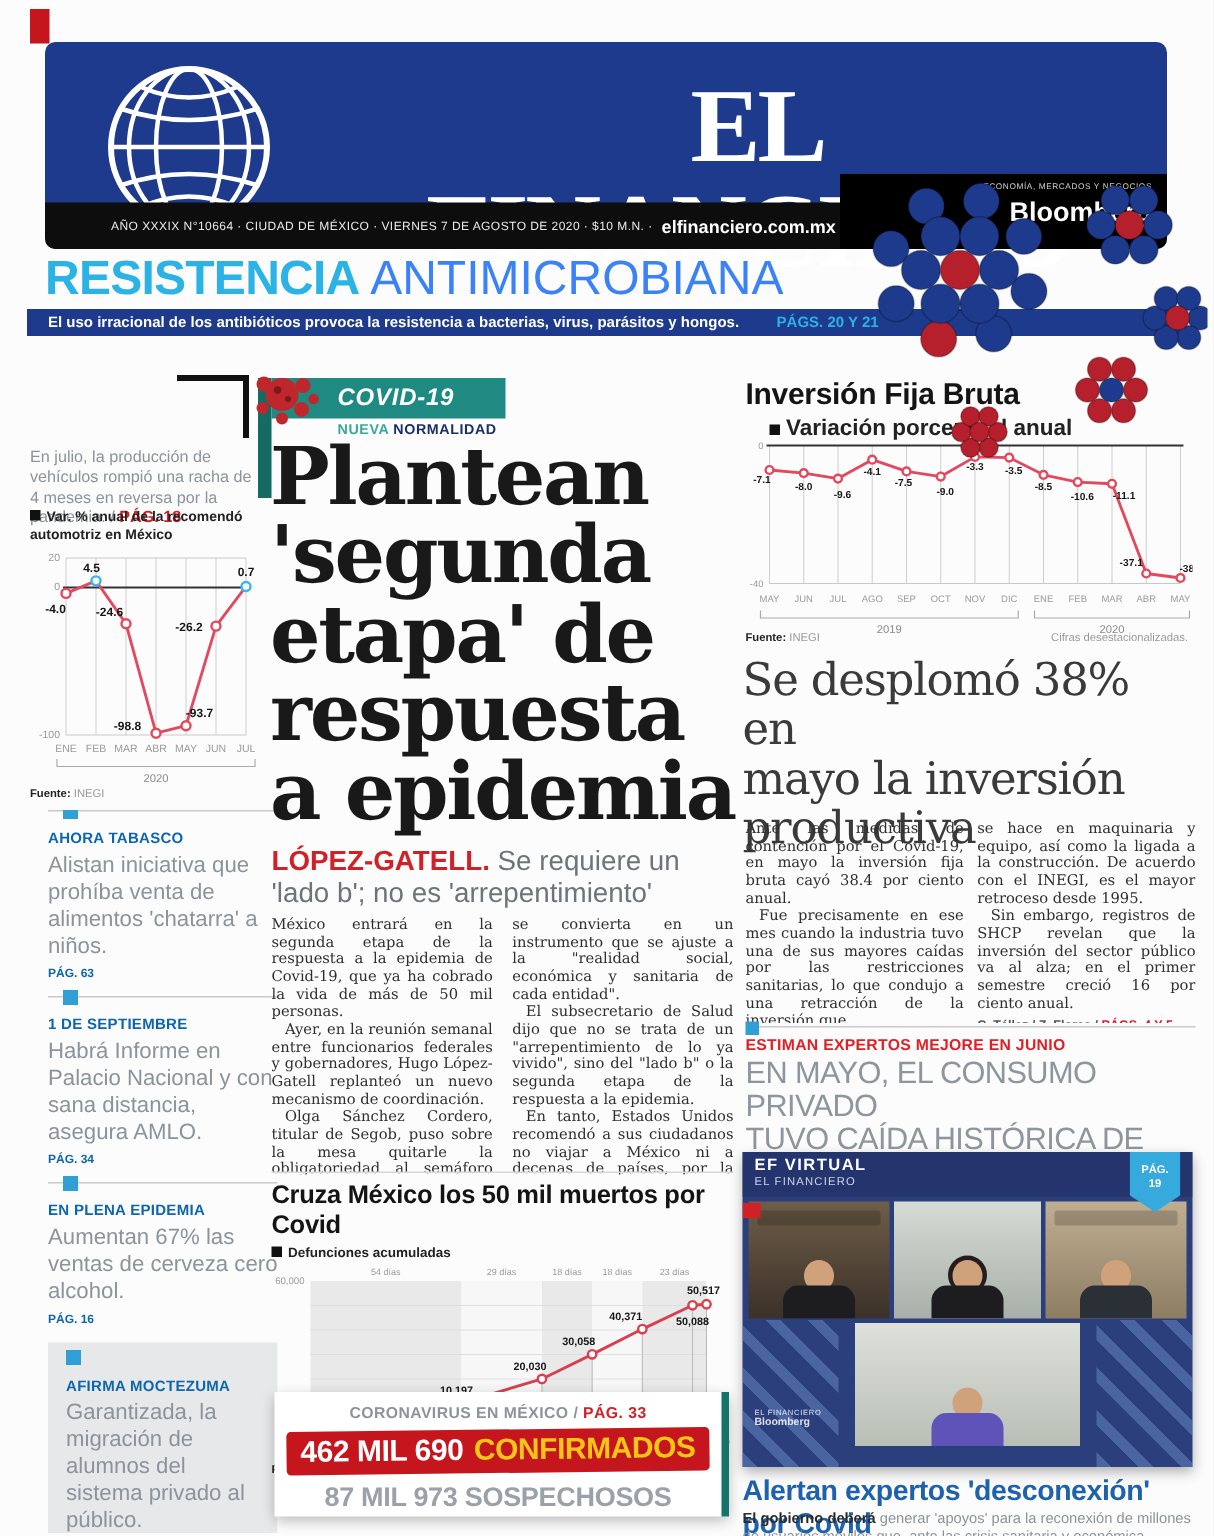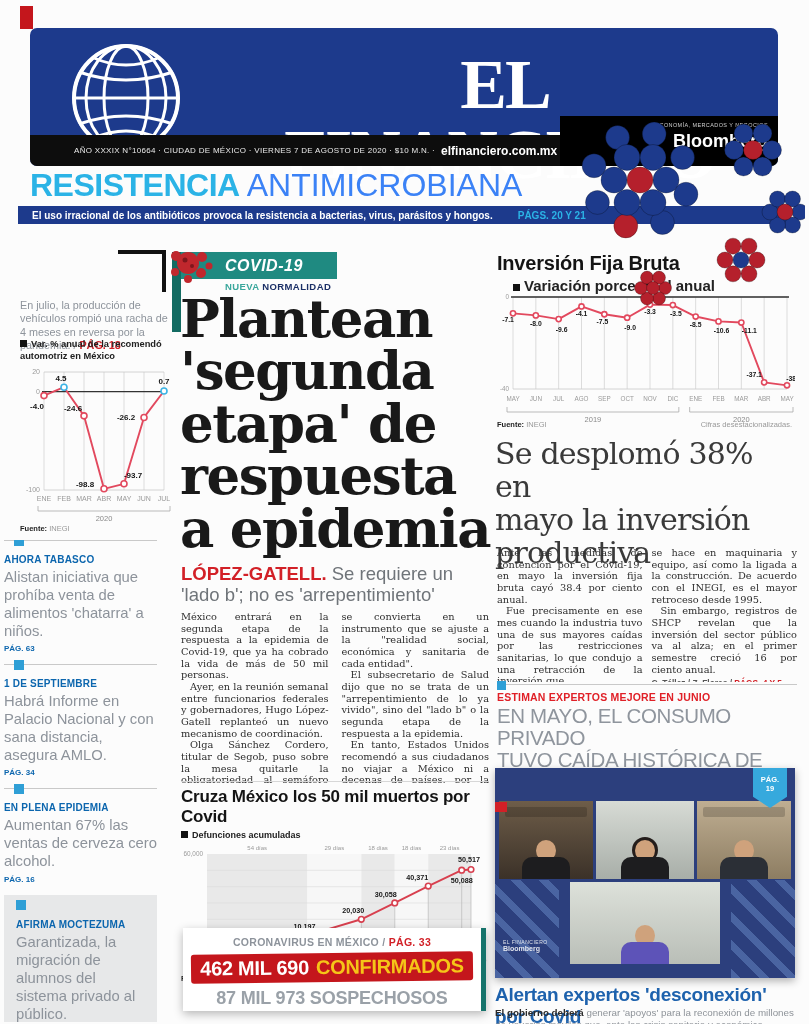--- a/index.html
+++ b/index.html
@@ -39,21 +39,21 @@
   .auto-head { position:absolute; left:20px; top:258px; width:150px; font-size:15.5px; font-weight:800;
                color:#141414; line-height:1.1; letter-spacing:-.2px; }
   .auto-dek { position:absolute; left:20px; top:299px; width:150px; font-size:10.8px; color:#8d939b; line-height:1.25; }
   .pag-red { color:#d22027; font-weight:800; }
   .auto-legend { position:absolute; left:20px; top:339px; width:150px; font-size:9.3px; font-weight:700; color:#222; line-height:1.25; }
   .sq { display:inline-block; width:7px; height:7px; background:#111; margin-right:4px; }
   #chart-auto { position:absolute; left:18px; top:362px; }
   .auto-src { position:absolute; left:20px; top:524px; font-size:7.5px; color:#999; }
   .src-b { font-weight:700; color:#222; }
 
-  .briefs { position:absolute; left:4px; top:540px; width:153px; height:482px; overflow:hidden; }
+  .briefs { position:absolute; left:32px; top:540px; width:153px; height:482px; overflow:hidden; }
   .brief { margin-bottom:11px; }
   .brief-rule { border-top:1px solid #c9c9c9; position:relative; height:6px; }
   .brief-square { position:absolute; left:10px; top:-5px; width:10px; height:10px; background:#2f9fd6; }
   .brief.boxed { background:#e7e8e9; padding:10px 10px 12px 12px; }
   .brief.boxed .brief-rule { border-top:0; }
   .brief.boxed .brief-square { left:0; }
   .brief-kicker { font-size:10px; font-weight:800; color:#0c66ae; margin:8px 0 3px; letter-spacing:.2px; }
   .brief-text { font-size:14.8px; line-height:1.22; color:#8d939b; }
   .brief-page { font-size:8px; font-weight:800; color:#0c66ae; margin-top:4px; }
 
@@ -507,20 +507,24 @@
     <div class="consumo-rule">
         <span class="consumo-sq"></span>
       </div>
     <div class="consumo-kicker">ESTIMAN EXPERTOS MEJORE EN JUNIO</div>
     <div class="consumo-head pre">EN MAYO, EL CONSUMO PRIVADO
 TUVO CAÍDA HISTÓRICA DE 23.5%.</div>
     <div class="consumo-page">PÁG. 5</div>
   </div>
 
   <div class="video-panel">
+    <div class="vp-header">
+      <div class="vp-main">EF  VIRTUAL</div>
+      <div class="vp-sub">EL FINANCIERO</div>
+    </div>
     <div class="vp-badge"><span>PÁG.</span><br><span>19</span></div>
     <div class="live-tag"></div>
     <div class="vp-stripes-l"></div>
     <div class="vp-stripes-r"></div>
     <div class="tiles-top">
       <div class="tile t1">
           <div class="shelf"></div>
           <div class="person tone-dark">
             <div class="head"></div>
             <div class="torso"></div>

